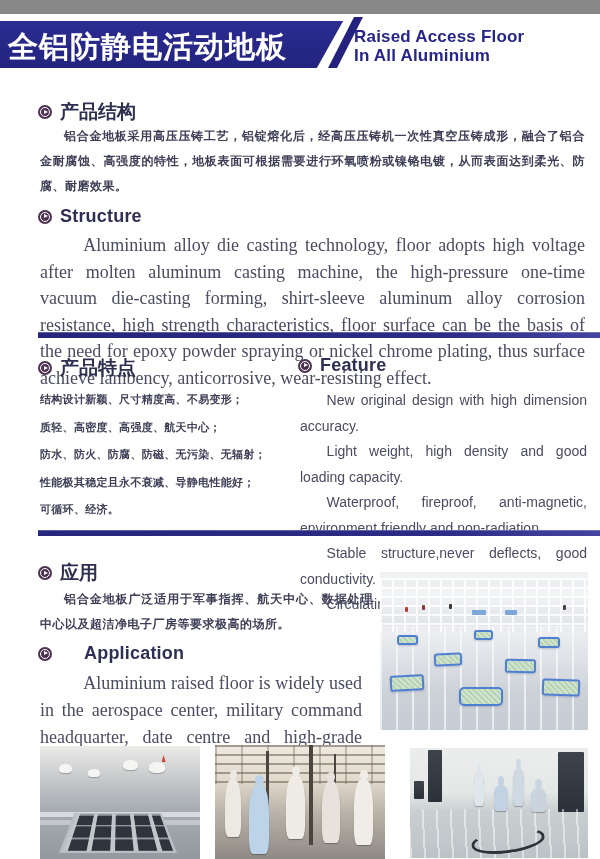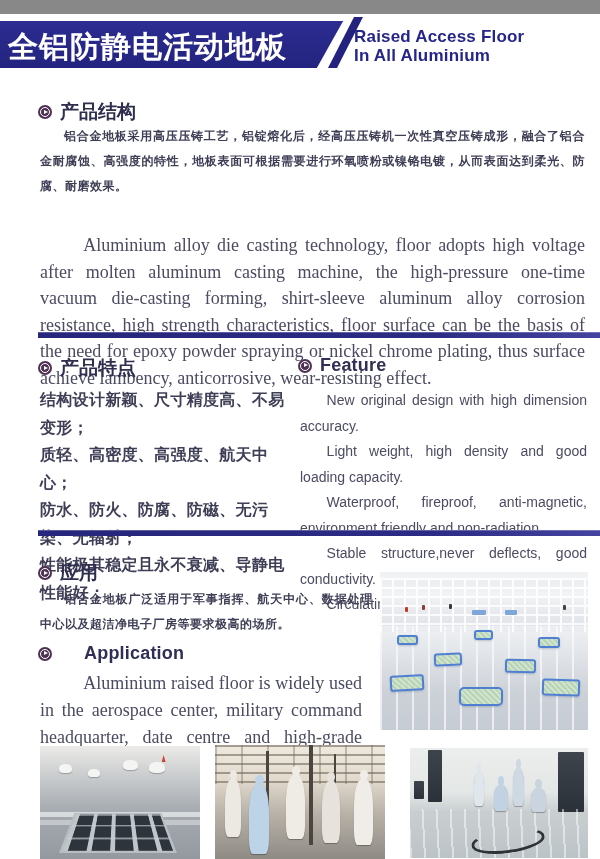--- a/index.html
+++ b/index.html
@@ -44,21 +44,21 @@
   .h-en{font-size:18px;font-weight:bold;color:#2f2f55;letter-spacing:.2px;}
   
   .p-cn{
     position:absolute;font-size:12px;line-height:25px;color:#3e3e56;font-weight:600;
     text-align:justify;text-indent:2em;letter-spacing:.5px;
   }
   .p-en{
     position:absolute;font-size:18px;line-height:26.5px;color:#4b4b62;
     text-align:justify;text-indent:2.4em;font-family:Liberation Serif, serif;
   }
-  .list-cn{position:absolute;font-size:16px;color:#3e3e56;font-weight:600;letter-spacing:.3px;}
+  .list-cn{position:absolute;font-size:11px;color:#3e3e56;font-weight:600;letter-spacing:.3px;}
   .list-cn p{margin:0;line-height:27.5px;}
   .list-en{position:absolute;font-size:14px;color:#4b4b62;}
   .list-en p{margin:0;line-height:25.5px;text-indent:1.9em;text-align:justify;}
   .divider{
     position:absolute;left:38px;width:562px;height:6px;
     background:linear-gradient(90deg,#26267c 0%,#2b2b85 70%,#4444a0 100%);
     box-shadow:inset 0 1px 0 rgba(255,255,255,.25);
   }
   
   .photo{position:absolute;overflow:hidden;}
@@ -149,33 +149,38 @@
       <div>In All Aluminium</div>
     </div>
   </div>
 
   <div class="sec-head" style="left:38px;top:85px;">
     <span class="bullet"></span>
     <span class="h-cn">产品结构</span>
   </div>
   <div class="p-cn" style="left:40px;top:110px;width:545px;">铝合金地板采用高压压铸工艺，铝锭熔化后，经高压压铸机一次性真空压铸成形，融合了铝合金耐腐蚀、高强度的特性，地板表面可根据需要进行环氧喷粉或镍铬电镀，从而表面达到柔光、防腐、耐磨效果。</div>
 
+  <div class="sec-head" style="left:38px;top:192px;">
+    <span class="bullet"></span>
+    <span class="h-en">Structure</span>
+  </div>
   <div class="p-en" style="left:40px;top:218px;width:545px;">Aluminium alloy die casting technology, floor adopts high voltage after molten aluminum casting machine, the high-pressure one-time vacuum die-casting forming, shirt-sleeve aluminum alloy corrosion resistance, high strength characteristics, floor surface can be the basis of the need for epoxy powder spraying or nickel chrome plating, thus surface achieve lambency, anticorrosive, wear-resisting effect.</div>
 
   <div class="divider" style="top:318px;"></div>
 
   <div class="sec-head" style="left:38px;top:341px;justify-content:space-between;">
     <span class="bullet"></span>
     <span class="h-cn">产品特点</span>
   </div>
   <div class="list-cn" style="left:40px;top:372px;width:255px;">
     <p>结构设计新颖、尺寸精度高、不易变形；</p>
     <p>质轻、高密度、高强度、航天中心；</p>
     <p>防水、防火、防腐、防磁、无污染、无辐射；</p>
     <p>性能极其稳定且永不衰减、导静电性能好；</p>
+    <p>可循环、经济。</p>
   </div>
 
   <div class="sec-head" style="left:298px;top:341px;justify-content:space-between;">
     <span class="bullet"></span>
     <span class="h-en">Feature</span>
   </div>
   <div class="list-en" style="left:300px;top:374px;width:287px;">
     <p>New original design with high dimension accuracy.</p>
     <p>Light weight, high density and good loading capacity.</p>
     <p>Waterproof, fireproof, anti-magnetic, environment friendly and non-radiation.</p>

